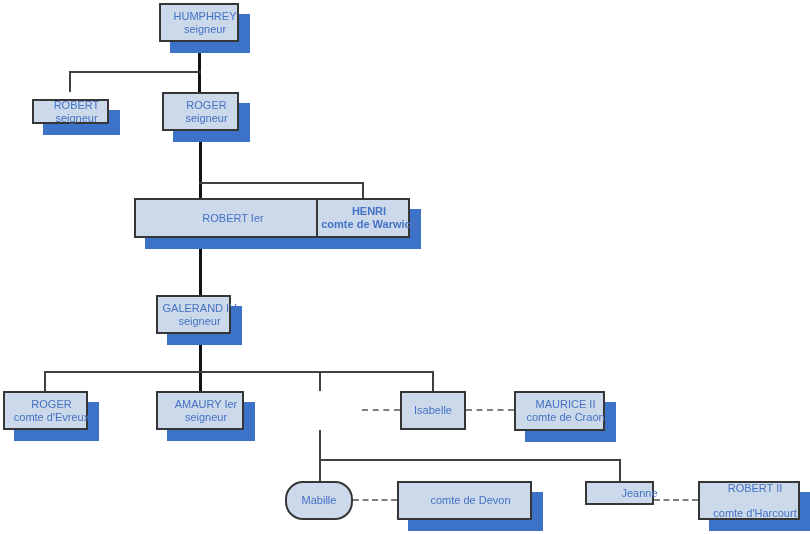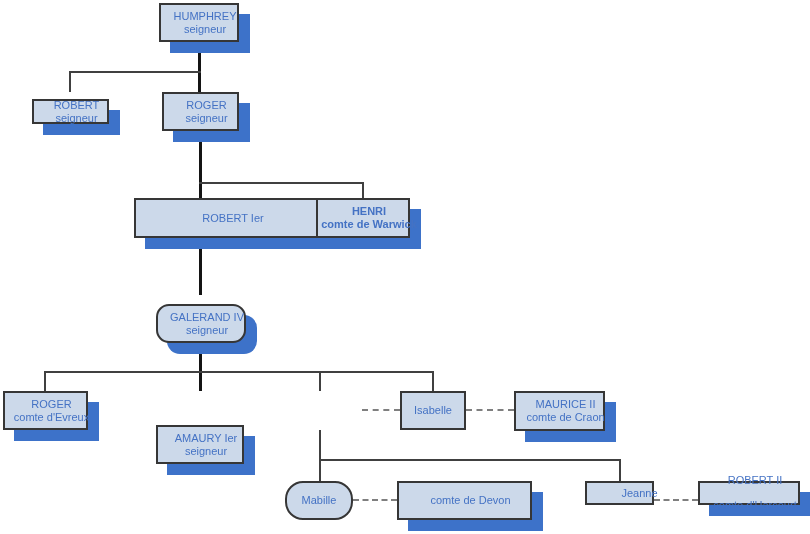--- a/index.html
+++ b/index.html
@@ -90,48 +90,48 @@
   </div>
 
   <div class="node shadow" style="left:134px; top:198px; width:186px; height:40px;">
     <div class="nm">ROBERT Ier</div>
   </div>
   <div class="node shadow" style="left:316px; top:198px; width:94px; height:40px;font-weight:bold;">
     <div class="nm">HENRI</div>
     <div class="tl">comte de Warwick</div>
   </div>
 
-  <div class="node shadow" style="left:156px; top:304px; width:90px; height:39px;border-radius:13px;">
+  <div class="node shadow" style="left:156px; top:295px; width:75px; height:39px;">
     <div class="nm">GALERAND IV</div>
     <div class="tl">seigneur</div>
   </div>
 
   <div class="node shadow" style="left:3px; top:391px; width:85px; height:39px;">
     <div class="nm">ROGER</div>
     <div class="tl">comte d'Evreux</div>
   </div>
-  <div class="node shadow" style="left:156px; top:391px; width:88px; height:39px;margin-top:34px;">
+  <div class="node shadow" style="left:156px; top:391px; width:88px; height:39px;">
     <div class="nm">AMAURY Ier</div>
     <div class="tl">seigneur</div>
   </div>
   <div class="node shadow" style="left:514px; top:391px; width:91px; height:40px;">
     <div class="nm">MAURICE II</div>
     <div class="tl">comte de Craon</div>
   </div>
   <div class="node" style="left:400px; top:391px; width:66px; height:39px;">
     <div class="nm">Isabelle</div>
   </div>
 
   <div class="node" style="left:285px; top:481px; width:68px; height:39px;border-radius:18px;">
     <div class="nm">Mabille</div>
   </div>
   <div class="node shadow" style="left:397px; top:481px; width:135px; height:39px;">
     <div class="tl">comte de Devon</div>
   </div>
   <div class="node" style="left:585px; top:481px; width:69px; height:24px;padding-left:40px;">
     <div class="nm">Jeanne</div>
   </div>
-  <div class="node shadow" style="left:698px; top:481px; width:102px; height:24px;gap:12px;">
+  <div class="node shadow" style="left:698px; top:481px; width:102px; height:39px;gap:12px;">
     <div class="nm">ROBERT II</div>
     <div class="tl">comte d'Harcourt</div>
   </div>
 
 </div>
 
 </body></html>

